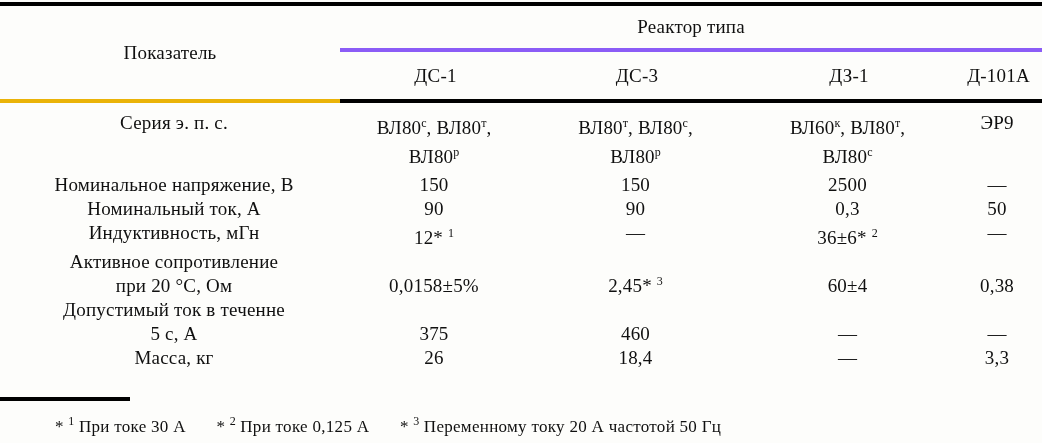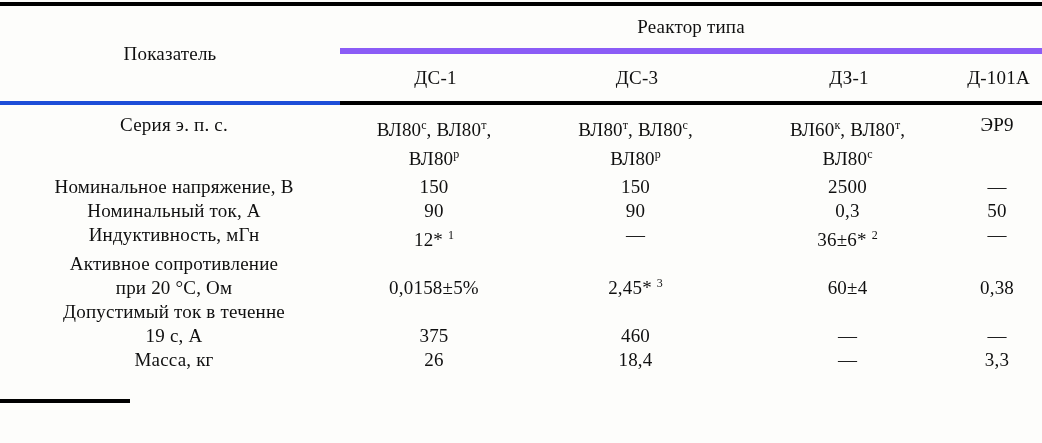--- a/index.html
+++ b/index.html
@@ -31,27 +31,27 @@
     line-height: 24px;
     font-weight: normal;
     text-align: center;
     padding: 0;
     white-space: pre-line;
     letter-spacing: 0.2px;
   }
   th.indicator {
     text-align: center;
     vertical-align: middle;
-    border-bottom: 4px solid #1d4ed8;
+    border-bottom: 4px solid #eab308;
   }
   th.group {
     text-align: center;
     vertical-align: middle;
     height: 42px;
-    border-bottom: 6px solid #8b5cf6;
+    border-bottom: 4px solid #8b5cf6;
   }
   tr.subhead th {
     vertical-align: middle;
     height: 47px;
     border-bottom: 4px solid #000;
     padding-left: 3px;
   }
   tbody td { vertical-align: top; }
   tbody td.lab { padding-left: 8px; }
   tr.r-first td { padding-top: 8px; height: 62px; }
@@ -134,31 +134,36 @@
       <tr class="r-vb">
         <td class="lab">Активное сопротивление
 при 20 °С, Ом</td>
         <td class="val">0,0158±5%</td>
         <td class="val">2,45* <sup>3</sup></td>
         <td class="val">60±4</td>
         <td class="val">0,38</td>
       </tr>
       <tr class="r-vb">
         <td class="lab">Допустимый ток в теченне
-19 с, А</td>
+5 с, А</td>
         <td class="val">375</td>
         <td class="val">460</td>
         <td class="val">—</td>
         <td class="val">—</td>
       </tr>
       <tr class="r-std">
         <td class="lab">Масса, кг</td>
         <td class="val">26</td>
         <td class="val">18,4</td>
         <td class="val">—</td>
         <td class="val">3,3</td>
       </tr>
     </tbody>
   </table>
 
   <div class="fn-rule"></div>
+  <div class="fn-text">
+    <span class="fn-item">* <sup>1</sup> При токе 30 А</span>
+    <span class="fn-item">* <sup>2</sup> При токе 0,125 А</span>
+    <span class="fn-item">* <sup>3</sup> Переменному току 20 А частотой 50 Гц</span>
+  </div>
 
 </div>
 
 </body></html>

